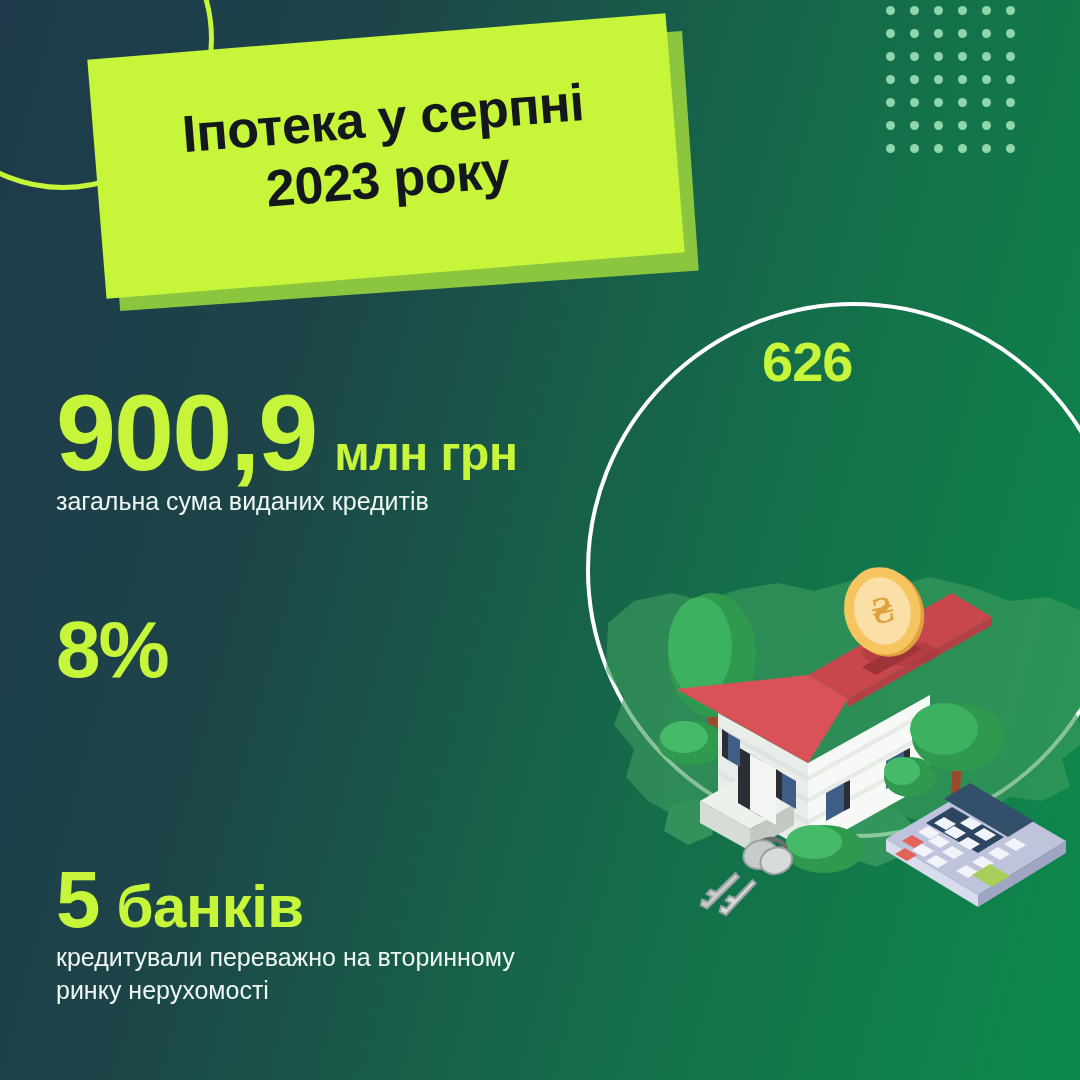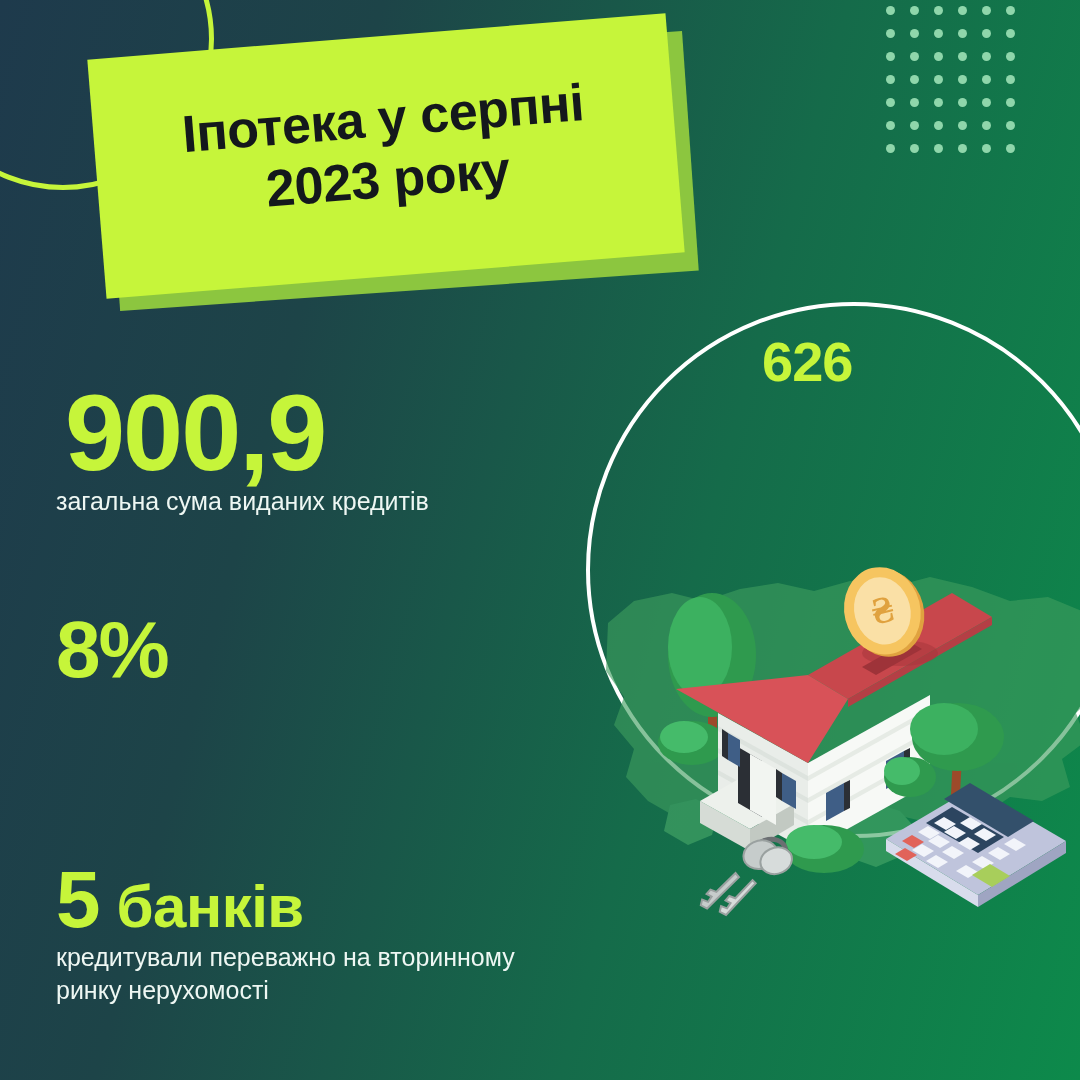--- a/index.html
+++ b/index.html
@@ -129,21 +129,21 @@
     letter-spacing: -0.5px;
   }
   .stat .caption {
     color: #eef7f3;
     font-size: 25px;
     line-height: 1.32;
     white-space: pre-line;
   }
 
   #stat-amount { top: 382px; }
-  #stat-amount .value { font-size: 108px; margin-left: 9px; }
+  #stat-amount .value { font-size: 108px; }
   #stat-amount .unit  { font-size: 48px; }
 
   #stat-rate { top: 612px; }
   #stat-rate .value { font-size: 80px; }
 
   #stat-banks { top: 862px; }
   #stat-banks .value { font-size: 80px; }
   #stat-banks .unit  { font-size: 60px; }
 
   
@@ -354,20 +354,21 @@
           <path fill="#F2F4FA" d="M118 89 L130 96 L140 90 L128 83 Z"></path>
           <path fill="#A8CE5B" d="M86 120 L106 132 L124 121 L104 109 Z"></path>
         </g>
       </g>
     </svg>
   </div>
 
   <div class="stat" id="stat-amount">
     <div class="value-row">
       <span class="value">900,9</span>
+      <span class="unit">млн грн</span>
     </div>
     <div class="caption">загальна сума виданих кредитів</div>
   </div>
 
   <div class="stat" id="stat-rate">
     <div class="value-row">
       <span class="value">8%</span>
     </div>
   </div>
 

